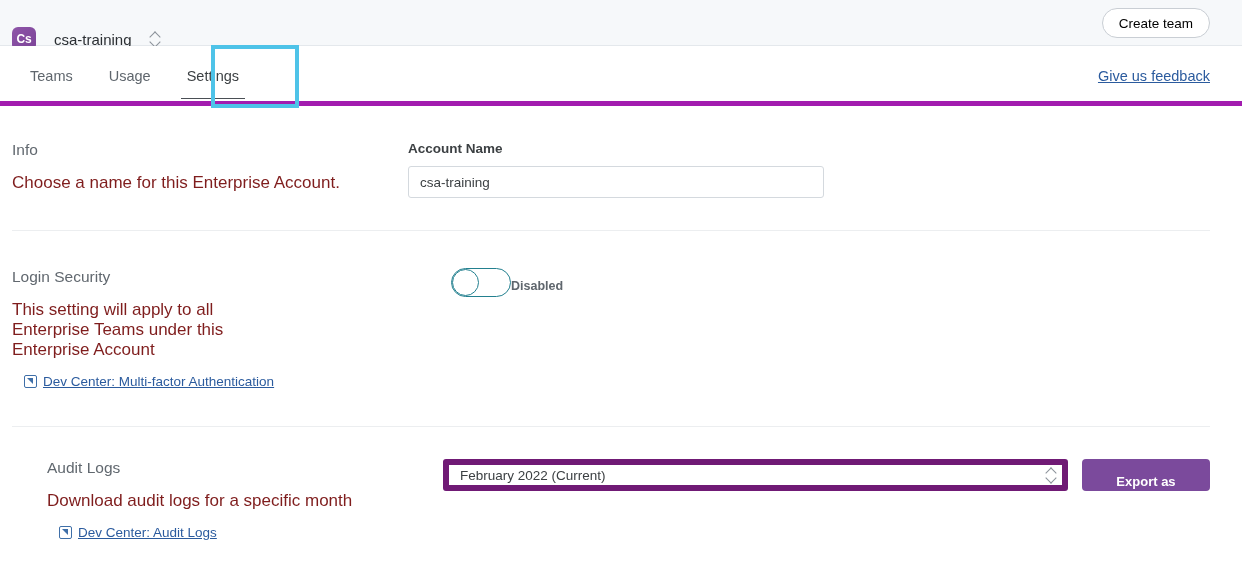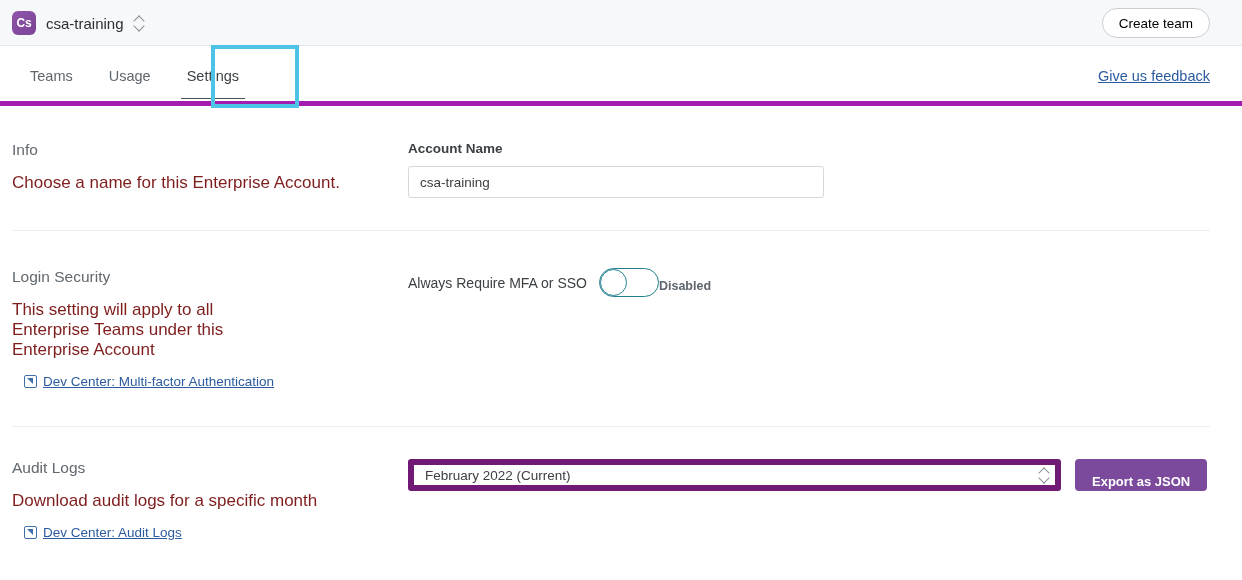--- a/index.html
+++ b/index.html
@@ -20,25 +20,25 @@
   .topbar {
     position: absolute;
     left: 0; top: 0;
     width: 1242px; height: 46px;
     background: #f6f8fa;
     border-bottom: 1px solid #e4e8ec;
     box-sizing: border-box;
   }
   .org {
     position: absolute;
-    left: 12px; top: 0;
+    left: 12px; top: 16px;
     height: 46px;
     display: flex;
     align-items: center;
-    gap: 10px;
+    gap: 18px;
   }
   .org-logo {
     width: 24px; height: 24px;
     border-radius: 6px;
     background: linear-gradient(135deg, #8e55a8 0%, #7b4397 100%);
     color: #fff;
     font-size: 12px;
     font-weight: bold;
     display: flex;
     align-items: center;
@@ -341,45 +341,44 @@
       <div class="sec-desc">Choose a name for this Enterprise Account.</div>
     </div>
     <div class="sec-right">
       <div class="field-label">Account Name</div>
       <input class="text-input" type="text" value="csa-training" style="">
     </div>
   </div>
 
   <div class="divider"></div>
 
-  <div class="section" style="padding-top:37px; padding-bottom:34px;">
+  <div class="section" style="padding-top:37px; padding-bottom:34px;gap:43px;">
     <div class="sec-left">
       <div class="sec-title">Login Security</div>
       <div class="sec-desc" style="width:280px;">This setting will apply to all Enterprise Teams under this Enterprise Account</div>
       <a class="doclink">
         <span class="ext-icon"></span>
         <span>Dev Center: Multi-factor Authentication</span>
       </a>
     </div>
     <div class="sec-right">
       <div class="toggle-row">
-        <div class="toggle-label">Always Require MFA or SSO</div>
         <div class="toggle-wrap">
           <div class="toggle">
             <span class="knob"></span>
           </div>
           <div class="toggle-state">Disabled</div>
         </div>
       </div>
     </div>
   </div>
 
   <div class="divider"></div>
 
-  <div class="section" style="padding-top:32px;">
+  <div class="section" style="padding-top:32px;margin-left:35px;">
     <div class="sec-left">
       <div class="sec-title">Audit Logs</div>
       <div class="sec-desc">Download audit logs for a specific month</div>
       <a class="doclink">
         <span class="ext-icon"></span>
         <span>Dev Center: Audit Logs</span>
       </a>
     </div>
     <div class="sec-right">
       <div class="audit-row">

